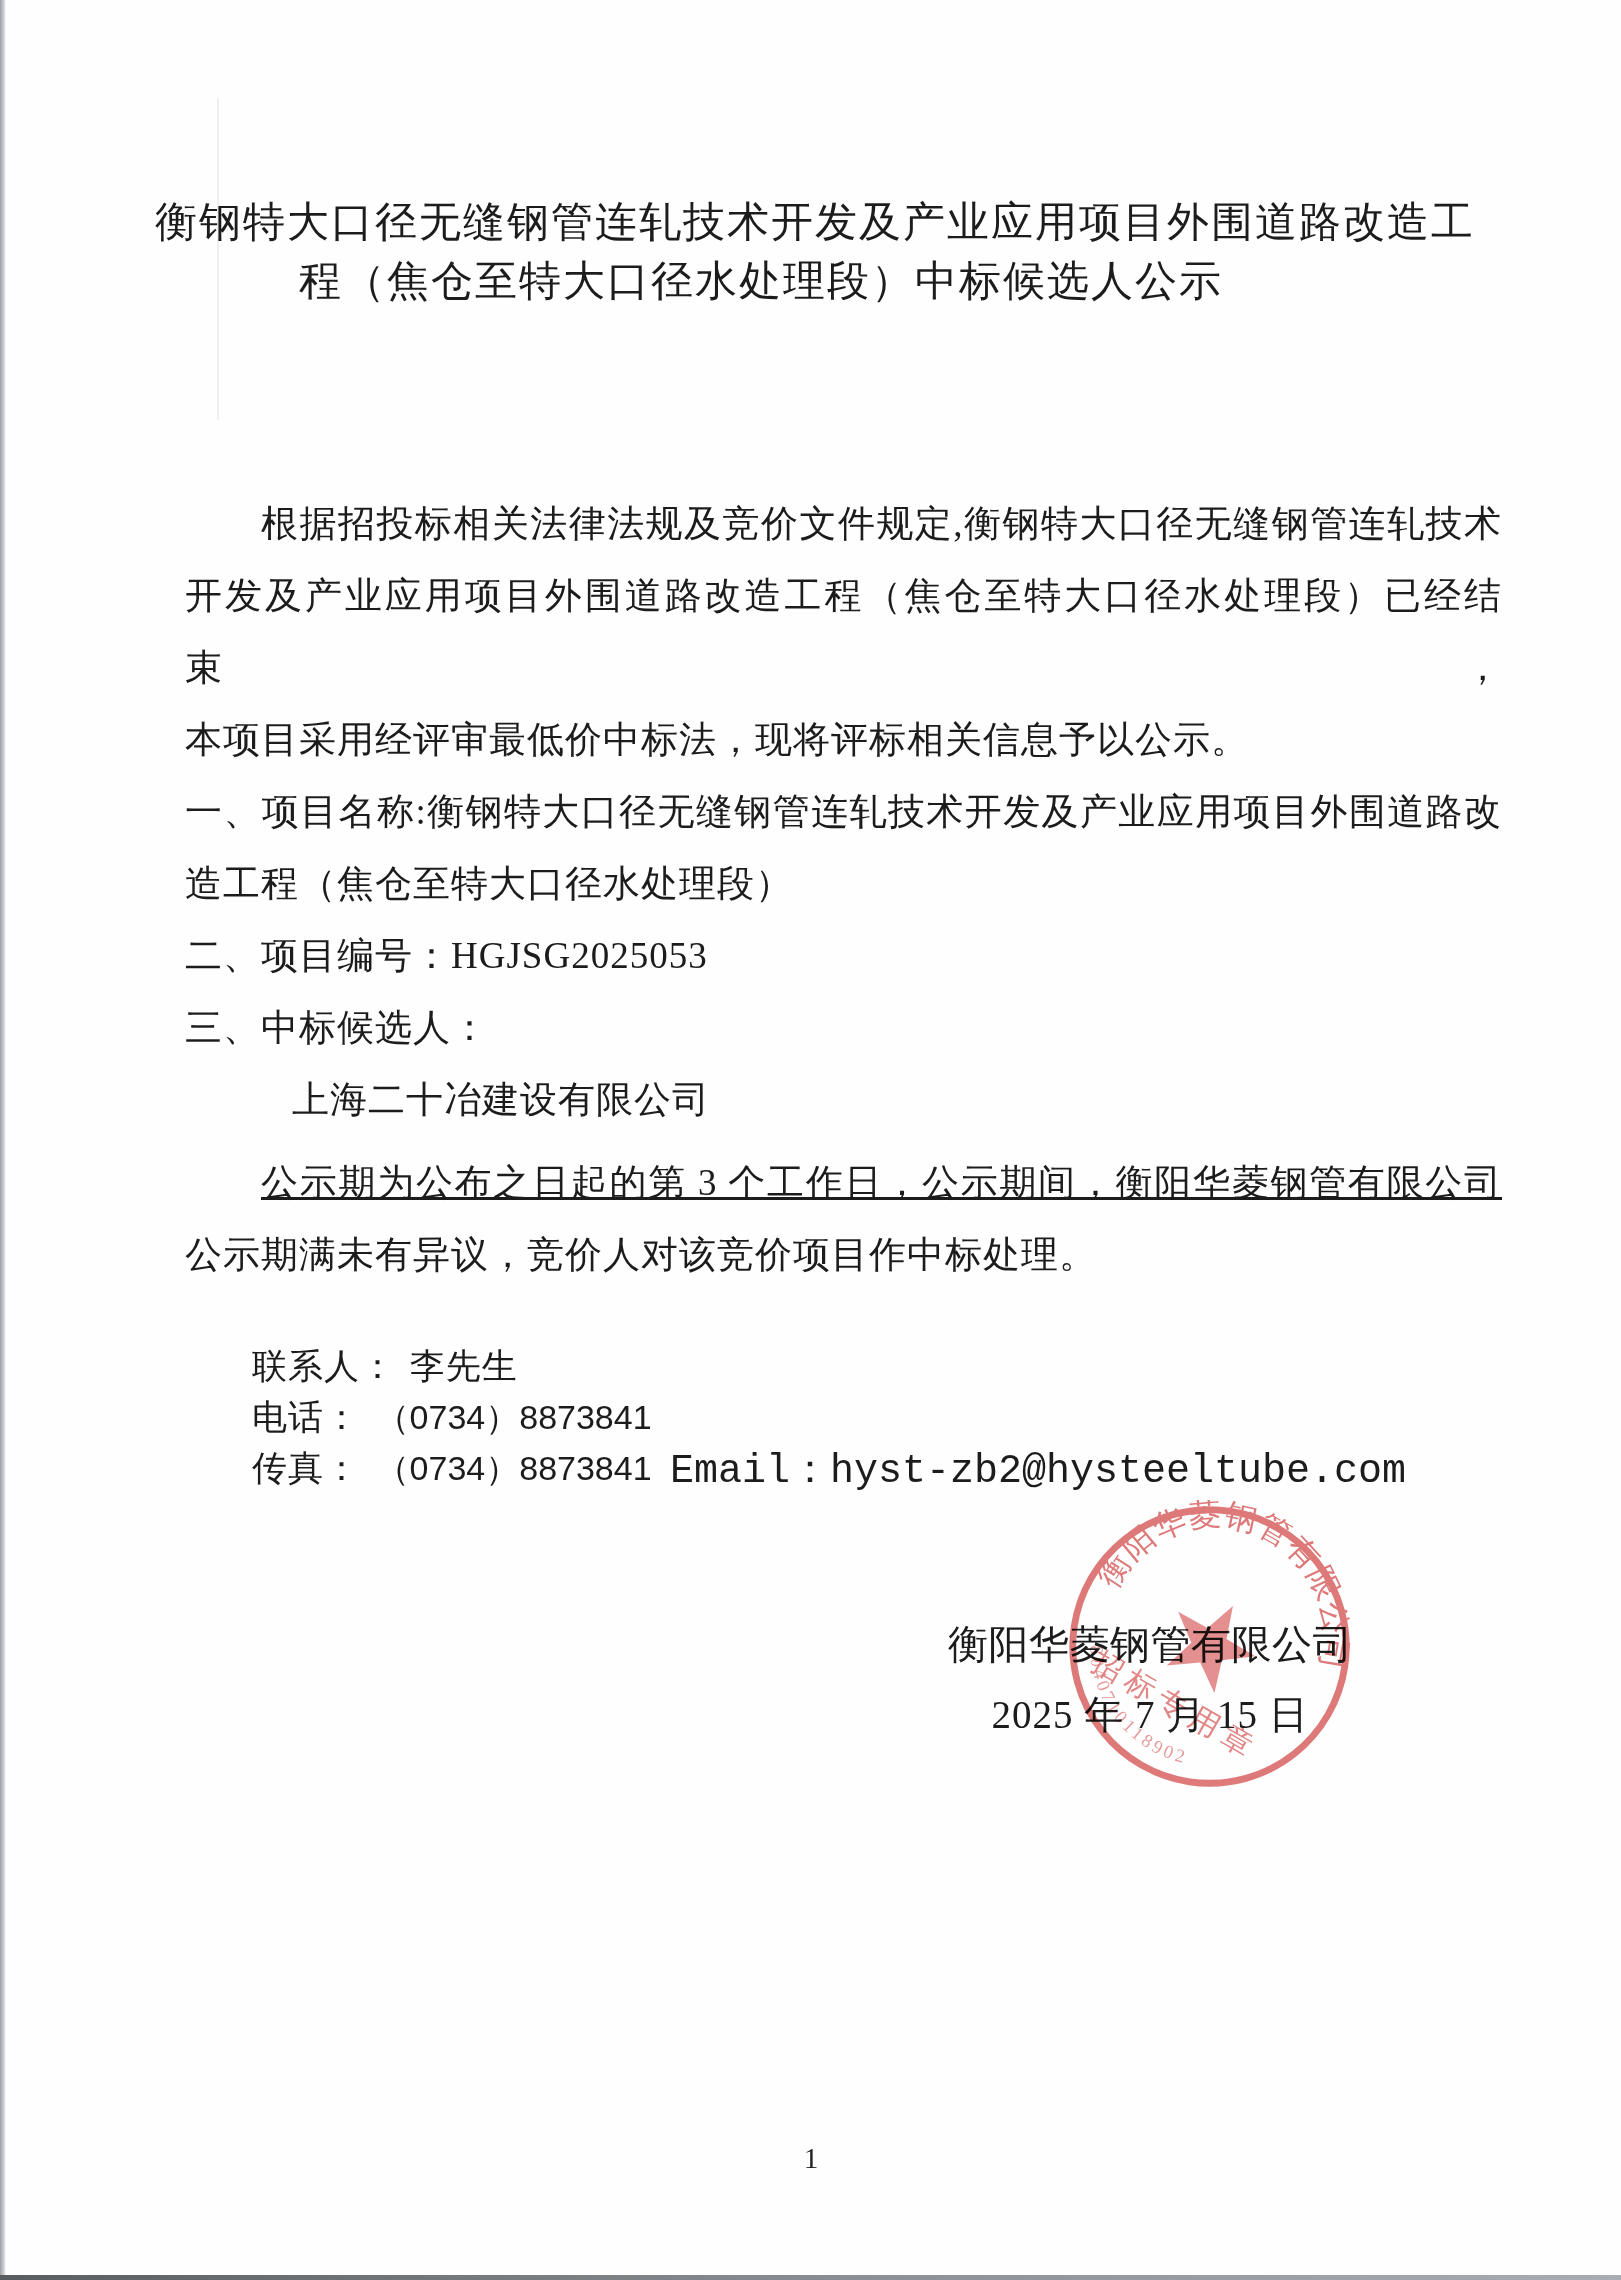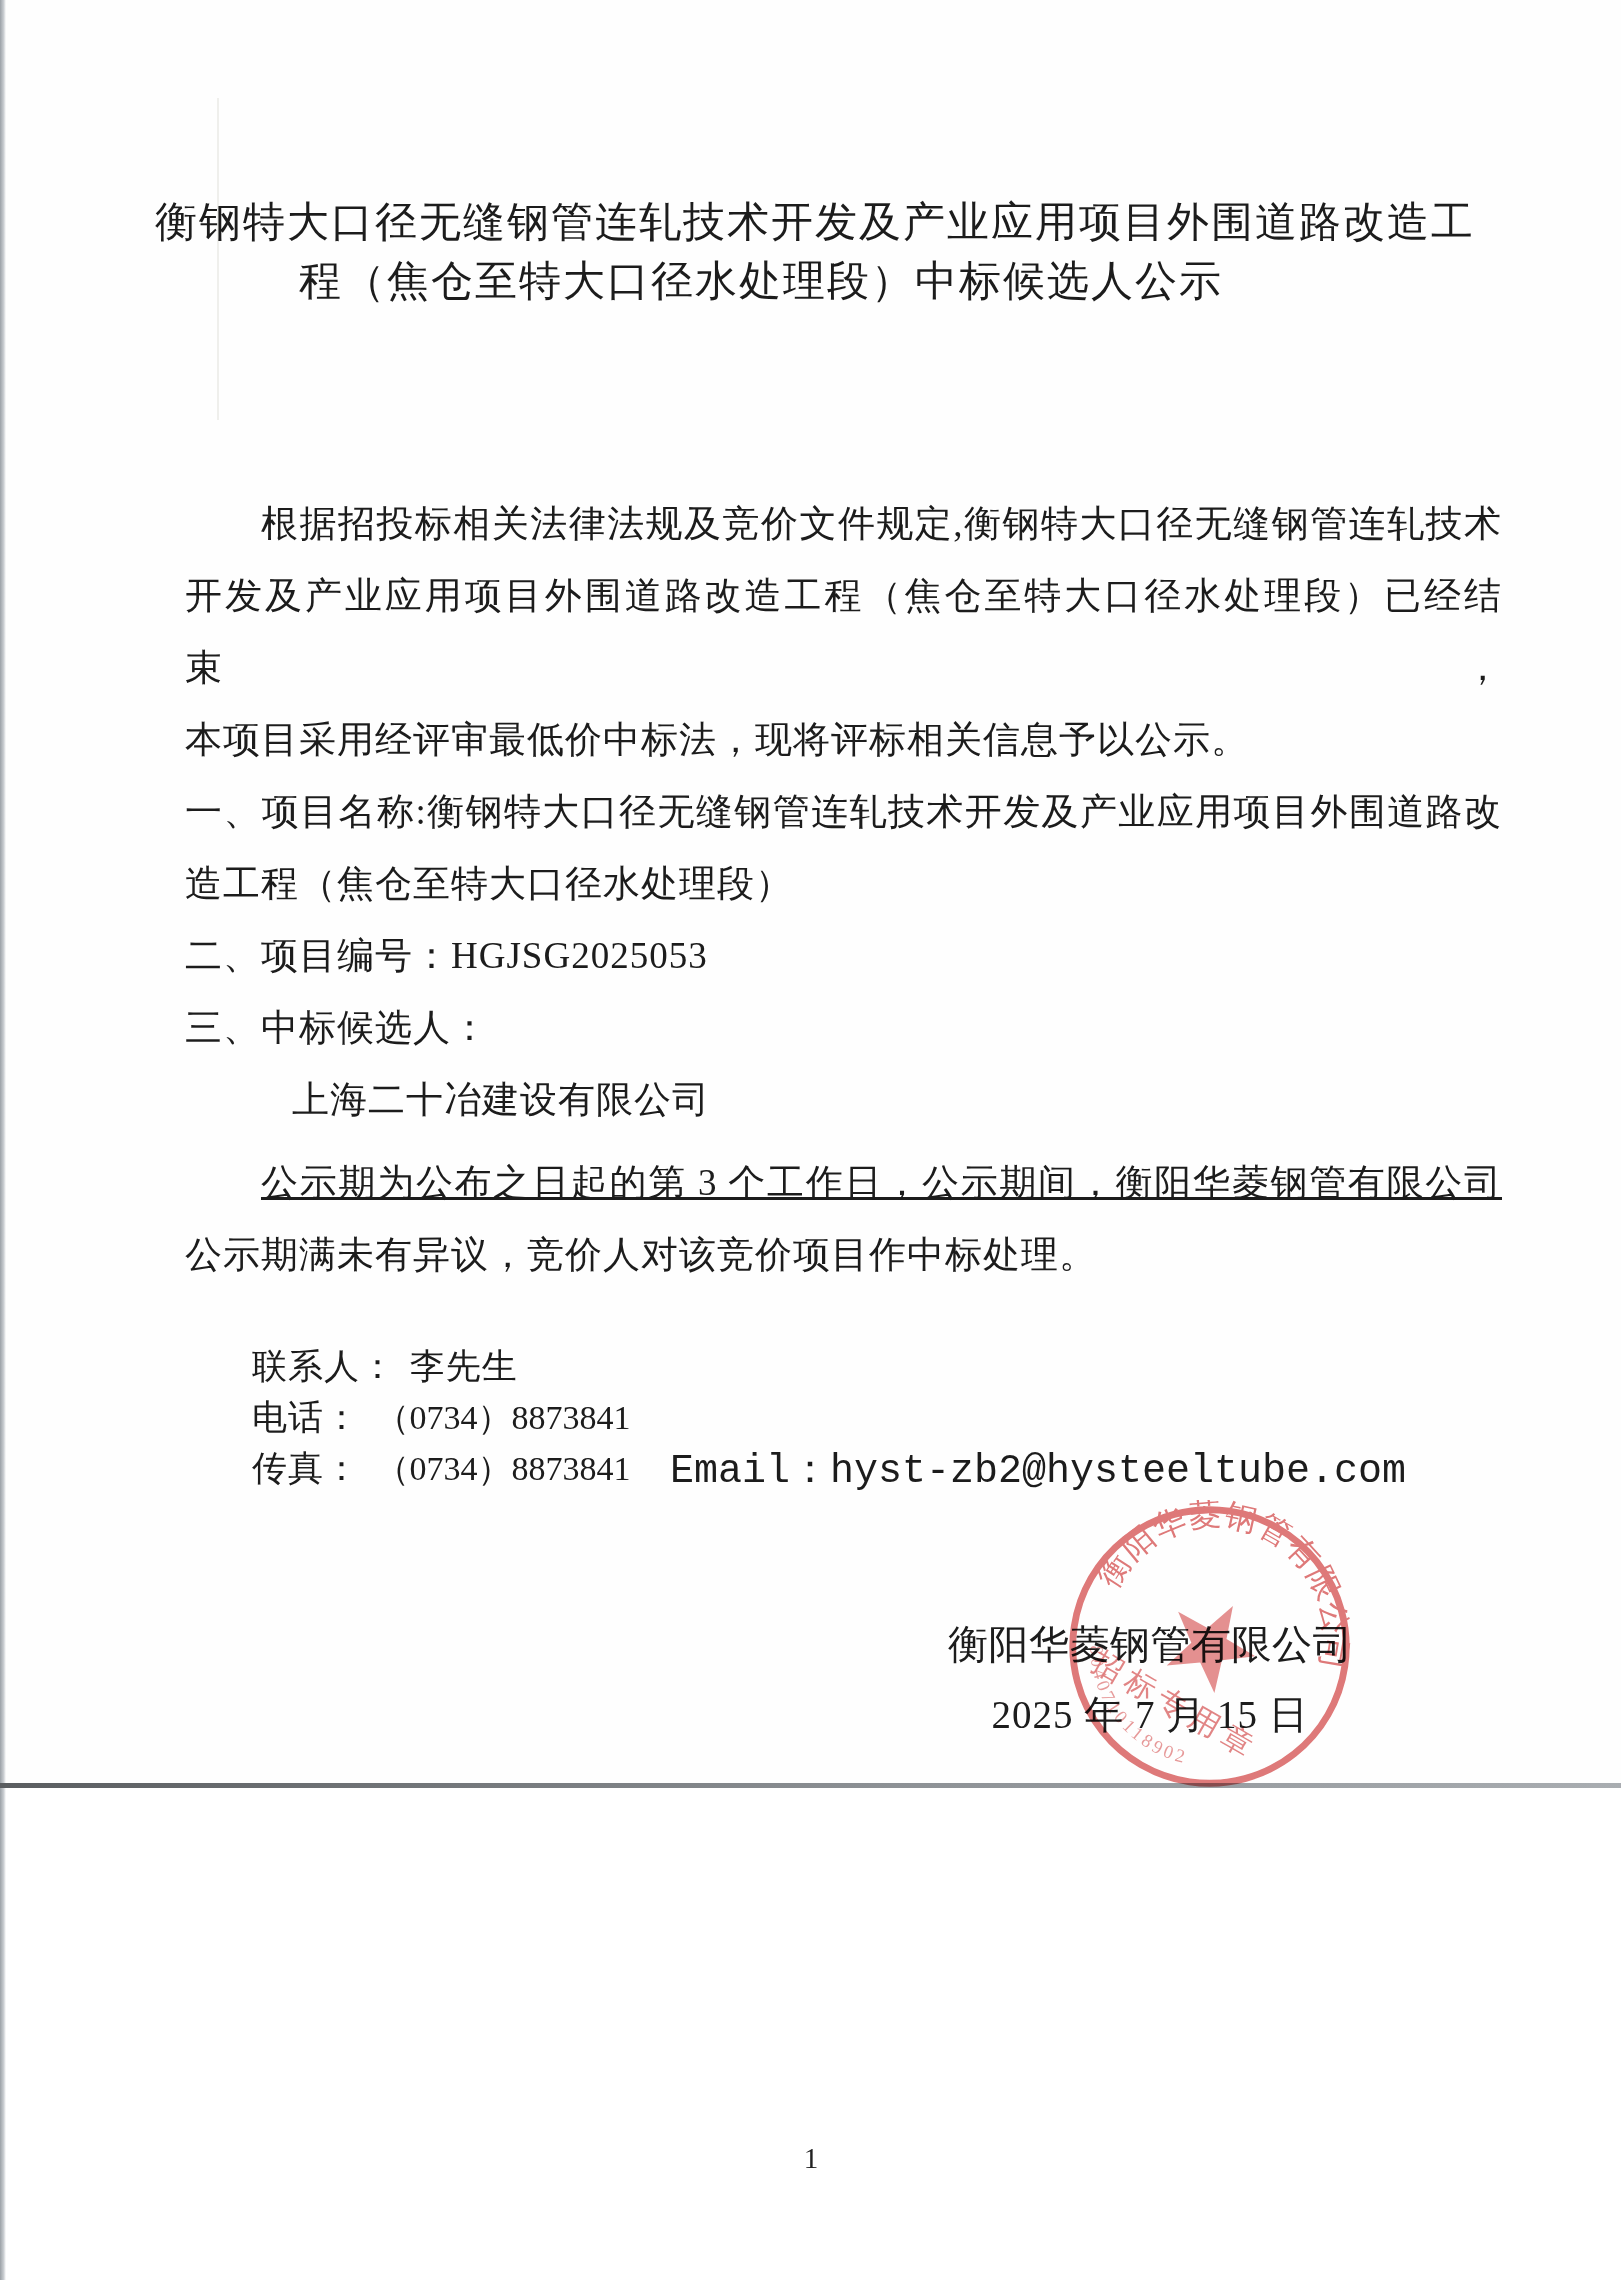--- a/index.html
+++ b/index.html
@@ -3,21 +3,21 @@
 <meta charset="utf-8">
 <style>
   html,body{margin:0;padding:0;}
   body{
     width:1622px;height:2280px;
     background:#ffffff;
     font-family:"Liberation Serif","DejaVu Serif",serif;
     color:#1c1c1c;
     overflow:hidden;
   }
-  .page{position:relative;width:1622px;height:1788px;background:#fefefe;}
+  .page{position:relative;width:1622px;height:2280px;background:#fefefe;}
 
   
   .edge-left{position:absolute;left:0;top:0;width:5.9px;height:2280px;
     background:linear-gradient(to right,#9ba1a7,#c9cdd1 60%,rgba(255,255,255,0));}
   .edge-bottom{position:absolute;left:0;bottom:0;width:1622px;height:4.9px;
     background:linear-gradient(to right,#5a5d60,#8d9195 55%,#a9adb1);}
   .crease{position:absolute;left:217px;top:98px;width:2px;height:322px;background:#efefec;}
 
   
   .title{position:absolute;left:137px;top:193px;width:1356px;text-align:center;
@@ -29,21 +29,21 @@
     font-size:37px;letter-spacing:1px;line-height:72px;}
   .line{white-space:nowrap;}
   .jline{white-space:normal;text-align:justify;text-align-last:justify;}
   .indent2{text-indent:76px;}
   .winner-line{padding-left:107px;}
   .gap-top{margin-top:10.7px;text-decoration:underline;}
 
   
   .contact{position:absolute;left:252px;top:1341px;font-size:35px;letter-spacing:1px;line-height:51px;}
   .contact .row{position:relative;white-space:nowrap;}
-  .contact .val{margin-left:15.6px;font-family:Liberation Serif, serif;font-size:34px;letter-spacing:0;}
+  .contact .val{margin-left:15.6px;font-family:Liberation Sans, sans-serif;font-size:34px;letter-spacing:0;}
   .contact .val-name{margin-left:13.7px;}
   .email{position:absolute;left:418px;top:2.9px;
     font-family:"Liberation Mono","DejaVu Sans Mono",monospace;font-size:40px;letter-spacing:0;}
 
   
   .signature{position:absolute;left:948px;top:1617px;width:404px;text-align:center;}
   .sig-company{font-size:40px;letter-spacing:0.5px;white-space:nowrap;}
   .sig-date{margin-top:15.6px;font-size:39px;letter-spacing:1px;white-space:nowrap;}
 
   

